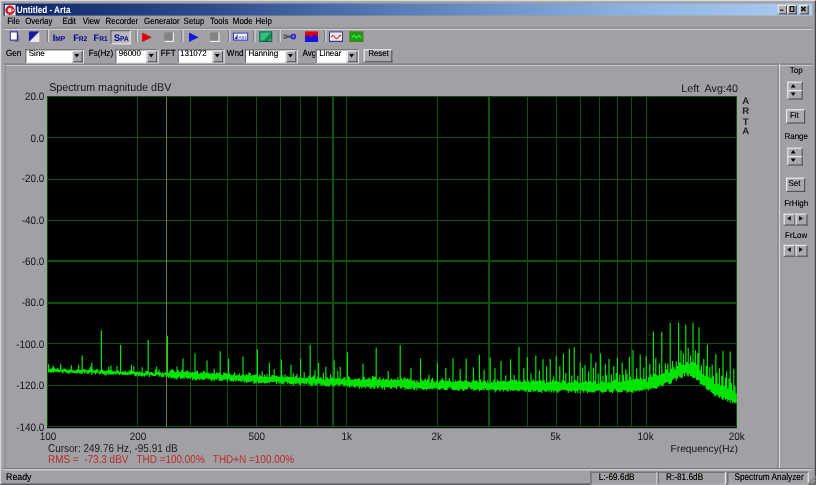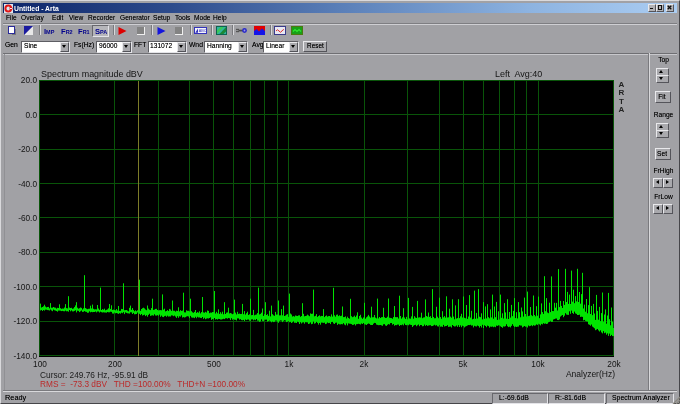--- a/index.html
+++ b/index.html
@@ -129,21 +129,21 @@
 <div class="abs" style="left:263px;top:41px;width:34px;height:10px;background:#fff;border-top:1px solid #5e5e63;border-left:1px solid #5e5e63;border-right:1px solid #e4e4e8;border-bottom:1px solid #e4e4e8;"></div>
 <div class="abs" style="left:265.5px;top:42.3px;font-size:7px;color:#000;transform:scaleX(0.95);transform-origin:0 0;white-space:nowrap;text-shadow:0 0 0.4px rgba(0,0,0,0.55);">Linear</div>
 <div class="abs raised" style="left:289px;top:42px;width:7px;height:8px;"></div>
 <div class="abs" style="left:291px;top:45px;width:0;height:0;border-left:2.5px solid transparent;border-right:2.5px solid transparent;border-top:3px solid #000;"></div>
 <div class="abs raised" style="left:303px;top:41px;width:22px;height:9px;"></div>
 <div class="abs" style="left:306.5px;top:42px;font-size:7px;color:#000;transform:scaleX(0.92);transform-origin:0 0;text-shadow:0 0 0.4px rgba(0,0,0,0.55);">Reset</div>
 <div class="abs" style="left:3px;top:52.5px;width:674px;height:1px;background:#6f6f73;"></div>
 <div class="abs" style="left:3px;top:53.5px;width:674px;height:1px;background:#c8c8cc;"></div>
 
 <div class="abs" style="left:41px;top:67.5px;font-size:9.5px;color:#151515;white-space:nowrap;transform:scaleX(0.94);transform-origin:0 0;">Spectrum magnitude dBV</div>
-<div class="abs" style="left:495px;top:68.5px;width:120px;font-size:9px;color:#151515;">Left&nbsp; Avg:40</div>
+<div class="abs" style="left:495px;top:68.5px;width:120px;text-align:right;font-size:9px;color:#151515;">Left&nbsp; Avg:40</div>
 
 <svg id="plotsvg" class="abs" style="left:39px;top:80px;" width="576" height="277" viewBox="0 0 576 277">
 <rect x="0" y="0" width="575" height="277" fill="#000000"></rect>
 <path d="M0.5 0V276M75.5 0V276M119.5 0V276M150.5 0V276M174.5 0V276M194.5 0V276M211.5 0V276M225.5 0V276M238.5 0V276M249.5 0V276M325.5 0V276M368.5 0V276M400.5 0V276M424.5 0V276M444.5 0V276M460.5 0V276M475.5 0V276M487.5 0V276M499.5 0V276M574.5 0V276M0.5 0.5H574.5M0.5 34.5H574.5M0.5 69.5H574.5M0.5 103.5H574.5M0.5 137.5H574.5M0.5 172.5H574.5M0.5 206.5H574.5M0.5 241.5H574.5M0.5 275.5H574.5" stroke="#095409" stroke-width="1" fill="none" shape-rendering="crispEdges"></path>
 <path d="M99.5 0.5V276" stroke="#7c7c28" stroke-width="1" shape-rendering="crispEdges"></path>
 <path d="M1.5 223.6V230.5M2.5 227.5V230.0M3.5 227.0V231.0M4.5 226.3V230.0M5.5 224.7V230.6M6.5 226.5V229.7M7.5 227.4V229.7M8.5 227.0V230.1M9.5 226.9V230.2M10.5 228.3V230.5M11.5 223.1V229.5M12.5 227.7V230.5M13.5 227.7V231.2M14.5 227.0V229.6M15.5 227.5V230.3M16.5 227.7V230.6M17.5 228.6V231.0M18.5 227.8V231.7M19.5 228.0V230.6M20.5 224.3V230.6M21.5 228.2V230.7M22.5 228.8V231.1M23.5 228.5V230.9M24.5 228.6V231.2M25.5 227.5V231.3M26.5 224.1V230.6M27.5 228.1V231.3M28.5 228.4V231.2M29.5 216.2V231.7M30.5 227.6V230.0M31.5 228.0V231.3M32.5 227.8V230.4M33.5 228.8V231.4M34.5 228.4V231.4M35.5 227.1V230.9M36.5 225.4V230.3M37.5 222.2V232.4M38.5 227.7V230.7M39.5 228.7V230.9M40.5 228.2V232.1M41.5 227.5V231.3M42.5 227.9V230.5M43.5 229.5V231.9M44.5 228.3V231.8M45.5 195.2V231.1M46.5 228.1V231.7M47.5 228.7V231.9M48.5 229.2V232.8M49.5 228.8V232.7M50.5 228.7V231.4M51.5 225.7V232.3M52.5 228.4V231.9M53.5 224.6V232.2M54.5 228.8V232.0M55.5 229.4V232.0M56.5 229.3V231.5M57.5 229.4V232.4M58.5 225.0V231.5M59.5 228.5V231.5M60.5 229.8V232.5M61.5 207.6V231.7M62.5 230.0V232.2M63.5 229.1V232.5M64.5 229.7V232.3M65.5 228.7V232.5M66.5 230.3V232.5M67.5 229.8V232.7M68.5 229.4V232.0M69.5 228.3V232.3M70.5 224.0V232.3M71.5 228.9V231.7M72.5 225.3V231.9M73.5 229.9V233.5M74.5 229.6V233.6M75.5 230.0V232.5M76.5 230.3V233.3M77.5 229.1V233.0M78.5 230.5V233.4M79.5 226.0V233.9M80.5 230.9V233.2M81.5 230.8V233.7M82.5 228.9V232.7M83.5 229.1V233.2M84.5 203.3V232.2M85.5 230.2V234.1M86.5 230.1V232.4M87.5 230.0V232.9M88.5 230.6V233.3M89.5 231.3V233.4M90.5 227.8V233.6M91.5 225.6V232.3M92.5 229.8V232.4M93.5 228.0V234.0M94.5 229.9V232.9M95.5 231.2V234.3M96.5 230.3V234.2M97.5 231.2V234.0M98.5 230.3V232.5M99.5 230.4V234.1M100.5 199.7V233.8M101.5 230.8V235.1M102.5 229.0V234.0M103.5 228.2V235.5M104.5 227.7V235.1M105.5 228.4V234.7M106.5 229.5V236.1M107.5 230.2V235.2M108.5 225.5V236.7M109.5 228.6V234.9M110.5 229.7V233.8M111.5 230.1V235.9M112.5 228.1V235.5M113.5 218.7V235.3M114.5 229.9V235.7M115.5 229.6V234.3M116.5 228.9V235.5M117.5 228.8V235.6M118.5 230.0V235.2M119.5 230.5V235.8M120.5 230.2V234.6M121.5 230.1V236.8M122.5 230.3V235.6M123.5 214.4V236.8M124.5 229.6V237.1M125.5 228.7V236.2M126.5 231.4V235.8M127.5 231.0V236.8M128.5 230.1V235.7M129.5 231.0V236.6M130.5 228.9V236.4M131.5 229.5V236.5M132.5 230.9V235.4M133.5 220.5V235.5M134.5 230.7V236.2M135.5 230.8V235.6M136.5 231.6V236.6M137.5 230.7V237.9M138.5 231.0V236.2M139.5 227.3V237.8M140.5 231.4V236.3M141.5 230.2V236.6M142.5 230.9V235.3M143.5 230.6V237.5M144.5 212.7V237.1M145.5 232.3V237.5M146.5 232.4V237.2M147.5 230.3V236.5M148.5 230.8V236.2M149.5 230.8V236.5M150.5 231.4V238.2M151.5 218.7V235.9M152.5 231.2V237.4M153.5 232.3V237.7M154.5 232.8V237.6M155.5 231.9V238.1M156.5 230.0V236.8M157.5 232.9V238.2M158.5 232.1V236.8M159.5 232.7V237.5M160.5 231.3V237.4M161.5 233.4V237.9M162.5 232.1V238.1M163.5 217.0V237.0M164.5 232.4V238.9M165.5 232.7V237.8M166.5 231.8V239.2M167.5 232.5V238.6M168.5 230.5V238.3M169.5 230.9V238.5M170.5 233.2V238.0M171.5 232.6V237.4M172.5 232.7V239.9M173.5 232.1V239.1M174.5 232.1V239.3M175.5 211.0V238.0M176.5 233.5V239.5M177.5 231.8V239.1M178.5 233.3V239.6M179.5 229.3V238.9M180.5 233.9V239.0M181.5 232.2V239.5M182.5 233.7V239.5M183.5 231.7V239.2M184.5 234.3V238.8M185.5 222.2V239.1M186.5 234.0V238.3M187.5 232.7V238.2M188.5 232.4V238.7M189.5 227.7V238.0M190.5 233.4V238.3M191.5 233.0V240.1M192.5 233.5V238.2M193.5 234.2V239.7M194.5 233.7V239.2M195.5 219.6V239.7M196.5 232.6V239.8M197.5 234.4V240.5M198.5 231.8V238.4M199.5 233.9V238.4M200.5 233.6V239.6M201.5 234.0V239.2M202.5 233.9V240.1M203.5 223.9V240.3M204.5 234.2V239.9M205.5 231.1V241.0M206.5 234.6V239.5M207.5 233.2V240.1M208.5 231.7V239.6M209.5 235.0V239.5M210.5 234.3V240.7M211.5 218.7V240.8M212.5 235.2V239.4M213.5 235.0V239.3M214.5 229.9V240.4M215.5 235.3V239.6M216.5 234.8V240.2M217.5 234.5V239.0M218.5 233.1V240.7M219.5 207.6V240.7M220.5 234.4V241.9M221.5 233.9V241.4M222.5 232.7V239.3M223.5 228.5V240.9M224.5 235.9V241.2M225.5 234.2V239.7M226.5 222.2V239.7M227.5 235.0V239.6M228.5 234.2V241.6M229.5 235.9V241.0M230.5 230.7V240.6M231.5 236.4V241.2M232.5 225.6V242.3M233.5 234.2V241.4M234.5 235.3V242.1M235.5 235.8V241.8M236.5 231.9V240.6M237.5 234.6V240.6M238.5 234.5V241.7M239.5 220.5V242.8M240.5 235.4V240.9M241.5 235.3V240.4M242.5 229.1V240.6M243.5 235.3V242.1M244.5 225.6V240.9M245.5 236.0V240.2M246.5 235.5V240.5M247.5 234.6V242.1M248.5 234.1V241.7M249.5 236.9V241.0M250.5 213.6V242.2M251.5 233.5V241.8M252.5 234.5V243.0M253.5 236.5V242.3M254.5 236.1V241.0M255.5 236.6V242.8M256.5 235.5V242.7M257.5 235.8V243.0M258.5 236.0V241.6M259.5 235.4V242.2M260.5 235.3V244.0M261.5 236.8V242.2M262.5 236.0V243.5M263.5 223.2V242.5M264.5 233.8V242.3M265.5 236.3V243.7M266.5 236.0V242.2M267.5 235.7V242.3M268.5 234.6V242.4M269.5 235.4V244.0M270.5 236.2V243.6M271.5 233.4V242.4M272.5 233.9V244.2M273.5 233.7V243.8M274.5 209.6V241.4M275.5 236.3V243.7M276.5 235.8V243.2M277.5 234.1V241.8M278.5 236.9V242.9M279.5 236.0V244.6M280.5 235.3V243.0M281.5 236.4V244.7M282.5 235.9V242.6M283.5 236.0V242.7M284.5 229.1V242.9M285.5 237.1V242.7M286.5 236.1V244.1M287.5 235.4V243.7M288.5 236.6V242.5M289.5 236.1V243.1M290.5 236.0V242.9M291.5 236.6V244.1M292.5 234.4V242.1M293.5 236.6V241.8M294.5 207.8V243.4M295.5 235.3V244.0M296.5 236.6V242.8M297.5 234.8V242.6M298.5 234.5V244.9M299.5 236.1V243.8M300.5 235.3V244.3M301.5 236.1V244.4M302.5 235.7V244.1M303.5 226.5V244.3M304.5 237.1V243.2M305.5 237.1V244.5M306.5 236.4V245.3M307.5 238.5V243.4M308.5 236.7V245.4M309.5 238.0V243.4M310.5 238.7V243.7M311.5 218.8V243.8M312.5 236.2V244.1M313.5 237.2V244.9M314.5 236.7V244.8M315.5 235.7V244.2M316.5 237.1V245.5M317.5 235.5V244.2M318.5 232.3V244.1M319.5 238.8V243.8M320.5 236.0V244.1M321.5 234.8V244.5M322.5 237.5V243.5M323.5 238.8V244.0M324.5 237.5V243.1M325.5 222.8V244.3M326.5 238.7V244.5M327.5 237.3V245.0M328.5 236.4V244.1M329.5 234.9V243.5M330.5 236.5V243.9M331.5 237.7V244.9M332.5 226.7V245.0M333.5 237.3V245.0M334.5 237.2V243.7M335.5 235.0V242.9M336.5 237.6V243.1M337.5 238.4V244.6M338.5 218.6V244.9M339.5 238.4V245.2M340.5 237.0V245.1M341.5 238.0V245.0M342.5 237.2V245.4M343.5 237.1V245.8M344.5 227.8V244.3M345.5 237.2V244.2M346.5 238.0V245.5M347.5 237.8V245.9M348.5 236.7V244.8M349.5 218.5V244.1M350.5 237.7V244.5M351.5 237.9V243.1M352.5 238.1V243.0M353.5 238.7V244.7M354.5 237.1V244.0M355.5 226.0V245.7M356.5 237.1V245.1M357.5 237.2V245.2M358.5 237.1V244.6M359.5 238.5V244.6M360.5 215.7V246.0M361.5 236.0V245.0M362.5 238.6V245.2M363.5 237.3V244.5M364.5 228.2V245.4M365.5 237.5V243.6M366.5 238.9V245.0M367.5 236.9V245.2M368.5 239.3V244.8M369.5 217.9V245.3M370.5 238.4V244.4M371.5 238.7V244.8M372.5 236.4V245.0M373.5 226.9V247.0M374.5 238.7V245.7M375.5 236.2V245.1M376.5 237.5V244.8M377.5 238.0V246.2M378.5 220.9V245.3M379.5 237.6V244.5M380.5 237.3V246.2M381.5 237.5V245.0M382.5 232.7V245.1M383.5 238.2V246.3M384.5 237.5V246.1M385.5 237.3V244.6M386.5 219.4V245.9M387.5 236.0V245.0M388.5 236.7V245.9M389.5 232.5V245.5M390.5 236.9V245.3M391.5 236.2V245.2M392.5 238.0V246.1M393.5 209.1V246.0M394.5 237.0V245.5M395.5 238.3V244.8M396.5 238.2V245.6M397.5 226.8V245.2M398.5 236.7V246.3M399.5 238.2V246.5M400.5 217.7V244.9M401.5 237.0V246.7M402.5 238.8V246.5M403.5 231.2V246.9M404.5 237.3V244.9M405.5 236.1V246.5M406.5 237.6V246.1M407.5 216.3V246.0M408.5 237.5V245.2M409.5 237.3V246.9M410.5 228.7V246.7M411.5 236.6V246.5M412.5 237.7V247.5M413.5 219.3V245.0M414.5 236.6V245.9M415.5 239.3V246.5M416.5 225.4V246.4M417.5 238.6V245.5M418.5 238.1V246.9M419.5 219.2V245.2M420.5 238.1V247.0M421.5 236.3V245.4M422.5 233.8V247.2M423.5 237.5V245.7M424.5 216.5V246.1M425.5 237.8V247.4M426.5 238.3V246.5M427.5 225.0V246.1M428.5 238.9V245.5M429.5 236.5V245.0M430.5 215.1V245.1M431.5 237.6V244.8M432.5 230.8V245.6M433.5 239.3V245.4M434.5 238.8V247.4M435.5 210.6V245.8M436.5 238.8V246.3M437.5 232.9V246.5M438.5 238.5V245.5M439.5 209.1V246.1M440.5 236.7V247.6M441.5 237.2V246.0M442.5 233.3V247.5M443.5 239.4V244.8M444.5 222.1V248.0M445.5 238.8V245.3M446.5 226.4V246.0M447.5 238.4V247.2M448.5 224.2V245.6M449.5 237.2V246.1M450.5 238.3V247.6M451.5 229.4V246.6M452.5 237.4V246.8M453.5 214.6V246.5M454.5 238.7V247.2M455.5 226.5V246.7M456.5 237.2V247.2M457.5 221.9V245.6M458.5 239.9V245.9M459.5 231.3V245.3M460.5 239.5V245.5M461.5 214.6V246.3M462.5 237.8V247.0M463.5 233.3V247.8M464.5 238.5V246.4M465.5 223.1V246.6M466.5 232.4V246.2M467.5 238.7V244.3M468.5 219.2V246.2M469.5 239.0V247.1M470.5 232.0V246.7M471.5 237.6V247.4M472.5 224.9V245.9M473.5 236.2V244.2M474.5 230.9V245.8M475.5 218.1V247.0M476.5 238.1V246.6M477.5 232.2V247.0M478.5 238.4V246.7M479.5 222.1V246.6M480.5 232.2V245.2M481.5 237.3V245.5M482.5 227.5V245.6M483.5 231.4V247.4M484.5 236.6V246.7M485.5 217.6V246.0M486.5 234.0V246.7M487.5 236.5V246.6M488.5 211.6V247.5M489.5 236.1V245.5M490.5 235.7V246.2M491.5 227.0V245.9M492.5 235.2V245.3M493.5 236.1V246.2M494.5 215.5V245.2M495.5 235.0V245.7M496.5 236.3V245.4M497.5 226.2V244.4M498.5 235.7V244.9M499.5 216.6V243.8M500.5 238.2V244.4M501.5 234.4V245.4M502.5 223.4V243.9M503.5 232.1V244.4M504.5 233.9V243.2M505.5 196.2V243.8M506.5 231.2V243.5M507.5 218.1V244.0M508.5 232.5V243.7M509.5 233.2V242.3M510.5 222.7V241.8M511.5 232.1V240.9M512.5 196.4V241.9M513.5 231.0V241.8M514.5 231.1V239.5M515.5 222.8V239.1M516.5 227.7V238.6M517.5 222.9V238.5M518.5 230.5V240.0M519.5 189.1V240.1M520.5 227.1V239.4M521.5 220.9V236.6M522.5 225.9V235.7M523.5 228.0V235.0M524.5 221.0V237.2M525.5 224.9V235.7M526.5 188.8V233.2M527.5 222.0V234.5M528.5 211.9V234.8M529.5 223.9V234.9M530.5 214.6V231.3M531.5 224.0V233.8M532.5 190.6V230.6M533.5 221.6V233.0M534.5 209.7V233.9M535.5 223.2V231.6M536.5 216.1V233.4M537.5 221.4V233.9M538.5 188.8V235.0M539.5 222.0V235.0M540.5 212.0V234.7M541.5 223.7V236.9M542.5 214.1V236.7M543.5 192.8V236.9M544.5 228.5V240.4M545.5 224.6V239.9M546.5 231.7V240.9M547.5 219.0V241.3M548.5 233.3V241.5M549.5 225.1V244.3M550.5 207.2V244.8M551.5 234.0V245.7M552.5 225.9V244.5M553.5 235.2V246.6M554.5 223.9V247.4M555.5 233.5V248.3M556.5 239.9V250.2M557.5 214.9V249.6M558.5 230.9V249.0M559.5 239.7V250.4M560.5 226.9V251.5M561.5 241.2V250.4M562.5 233.1V252.4M563.5 212.5V253.4M564.5 241.7V251.2M565.5 234.5V253.2M566.5 229.4V252.6M567.5 243.7V254.7M568.5 235.5V253.4M569.5 212.9V255.9M570.5 239.2V253.6M571.5 245.3V256.0M572.5 227.5V254.9M573.5 241.8V256.1M574.5 248.0V256.0" stroke="#00e400" stroke-width="1" fill="none"></path>
 </svg>
 
 <div class="abs" style="left:4px;top:75.3px;width:33px;text-align:right;font-size:9px;color:#151515;transform:scaleX(0.92);transform-origin:100% 50%;">20.0</div>
 <div class="abs" style="left:4px;top:109.7px;width:33px;text-align:right;font-size:9px;color:#151515;transform:scaleX(0.92);transform-origin:100% 50%;">0.0</div>
@@ -155,21 +155,21 @@
 <div class="abs" style="left:4px;top:316.1px;width:33px;text-align:right;font-size:9px;color:#151515;transform:scaleX(0.92);transform-origin:100% 50%;">-120.0</div>
 <div class="abs" style="left:4px;top:350.5px;width:33px;text-align:right;font-size:9px;color:#151515;transform:scaleX(0.92);transform-origin:100% 50%;">-140.0</div>
 <div class="abs" style="left:19.5px;top:359.3px;width:40px;text-align:center;font-size:9px;color:#151515;transform:scaleX(0.92);">100</div>
 <div class="abs" style="left:94.6px;top:359.3px;width:40px;text-align:center;font-size:9px;color:#151515;transform:scaleX(0.92);">200</div>
 <div class="abs" style="left:193.9px;top:359.3px;width:40px;text-align:center;font-size:9px;color:#151515;transform:scaleX(0.92);">500</div>
 <div class="abs" style="left:269.0px;top:359.3px;width:40px;text-align:center;font-size:9px;color:#151515;transform:scaleX(0.92);">1k</div>
 <div class="abs" style="left:344.0px;top:359.3px;width:40px;text-align:center;font-size:9px;color:#151515;transform:scaleX(0.92);">2k</div>
 <div class="abs" style="left:443.3px;top:359.3px;width:40px;text-align:center;font-size:9px;color:#151515;transform:scaleX(0.92);">5k</div>
 <div class="abs" style="left:518.4px;top:359.3px;width:40px;text-align:center;font-size:9px;color:#151515;transform:scaleX(0.92);">10k</div>
 <div class="abs" style="left:593.5px;top:359.3px;width:40px;text-align:center;font-size:9px;color:#151515;transform:scaleX(0.92);">20k</div>
-<div class="abs" style="left:482px;top:368.5px;width:133px;text-align:right;font-size:8.5px;color:#151515;">Analyzer(Hz)</div>
+<div class="abs" style="left:482px;top:368.5px;width:133px;text-align:right;font-size:8.5px;color:#151515;">Frequency(Hz)</div>
 
 <div class="abs" style="left:616px;top:80.5px;width:11px;font-size:8px;font-weight:bold;color:#222;line-height:8.6px;text-align:center;">A<br>R<br>T<br>A</div>
 
 <div class="abs" style="left:40px;top:368.6px;font-size:9.5px;color:#1c1c1c;transform:scaleX(0.875);transform-origin:0 0;white-space:nowrap;">Cursor: 249.76 Hz, -95.91 dB</div>
 <div class="abs" style="left:40px;top:378.4px;font-size:9.5px;color:#bb2a2a;transform:scaleX(0.872);transform-origin:0 0;white-space:nowrap;">RMS =&nbsp; -73.3 dBV&nbsp;&nbsp; THD =100.00%&nbsp;&nbsp; THD+N =100.00%</div>
 
 <div class="abs" style="left:4px;top:54px;width:1px;height:336px;background:#909094;"></div>
 <div class="abs" style="left:648px;top:53px;width:1px;height:338px;background:#7a7a7e;"></div>
 <div class="abs" style="left:649px;top:53px;width:1px;height:338px;background:#d8d8db;"></div>
 <div class="abs" style="left:650px;top:56px;width:27px;text-align:center;font-size:7px;color:#000;transform:scaleX(0.95);text-shadow:0 0 0.4px rgba(0,0,0,0.5);">Top</div>

